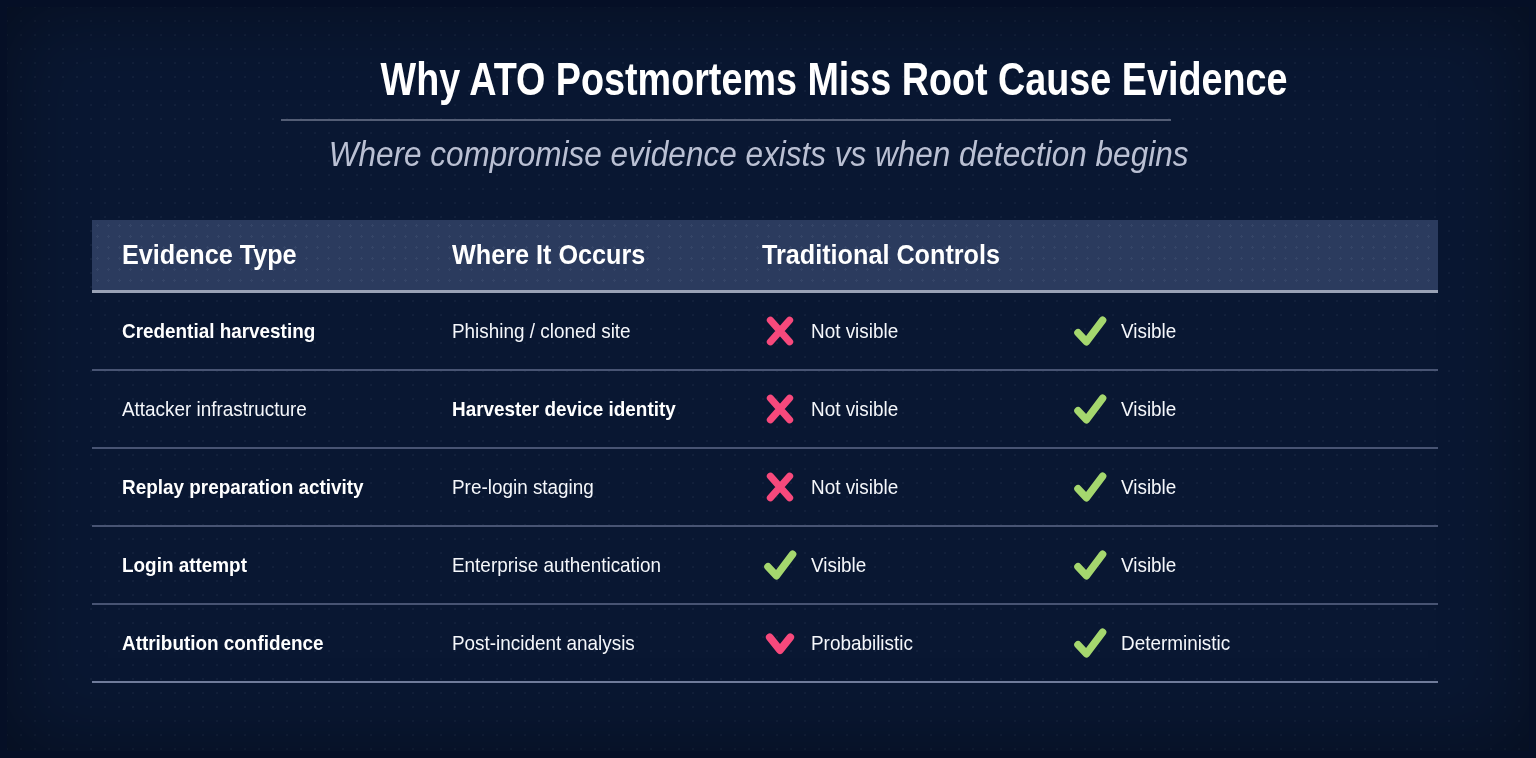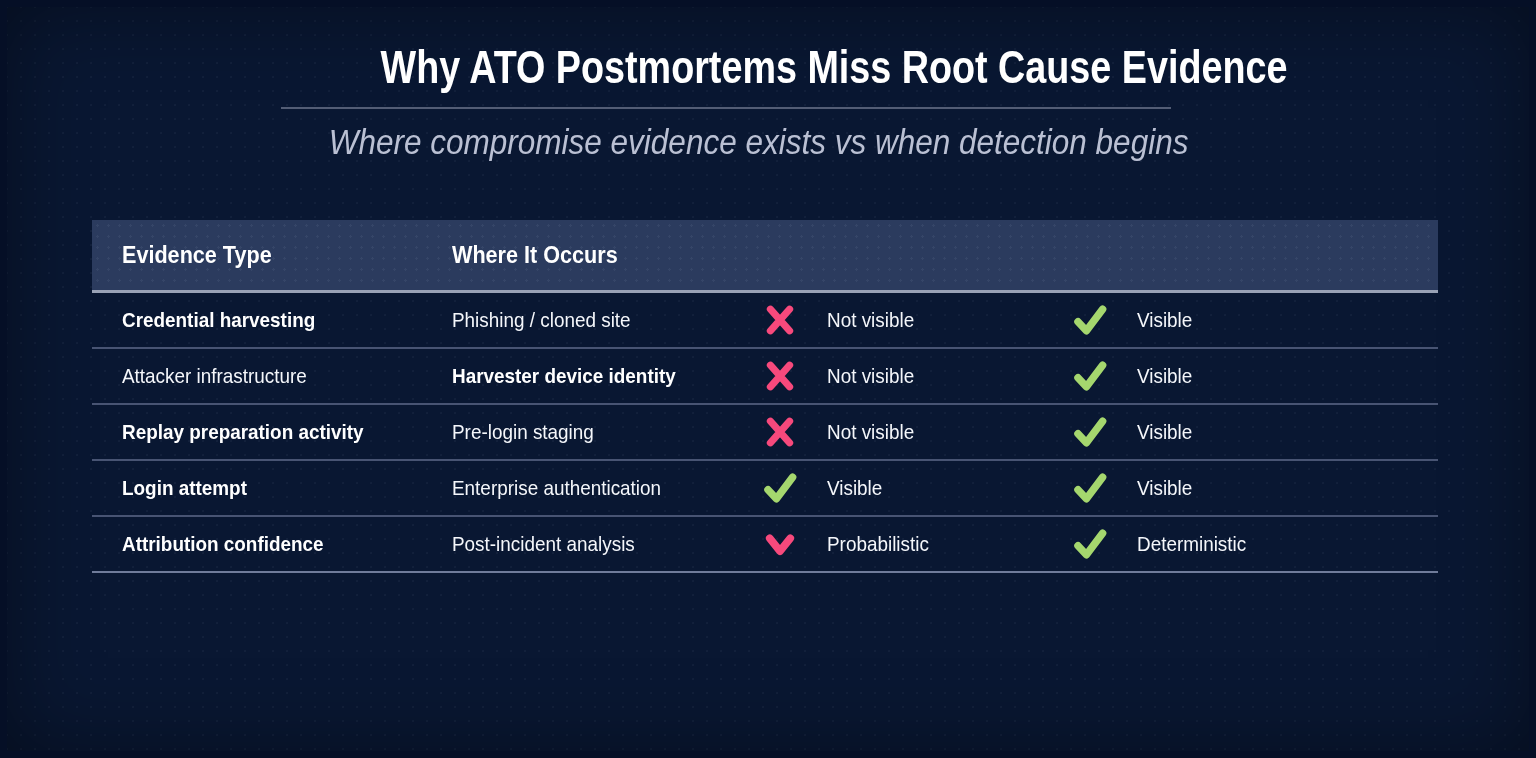--- a/index.html
+++ b/index.html
@@ -11,21 +11,21 @@
     overflow: hidden;
     position: relative;
   }
   
   .page {
     position: absolute; inset: 0;
     background:
       radial-gradient(rgba(170,190,230,0.05) 1px, transparent 1.2px);
     background-size: 14px 14px;
     box-shadow: inset 0 0 0 7px #050f26, inset 0 0 90px rgba(0,0,0,0.45);
-    padding-top: 40px;
+    padding-top: 52px;
   }
 
   
   .title-block {
     width: 890px;
     margin-left: 281px; 
     text-align: center;
   }
   .title {
     font-size: 46px;
@@ -62,46 +62,46 @@
     grid-template-columns: 330px 310px 310px 1fr;
     align-items: center;
     height: 73px;
     background: #2b3b5e;
     background-image: radial-gradient(rgba(190,205,235,0.07) 1px, transparent 1.2px);
     background-size: 11px 11px;
     border-bottom: 3px solid #99a2b6;
   }
   .th {
     padding-left: 30px;
-    font-size: 24px;
+    font-size: 28px;
     font-weight: 700;
     color: #ffffff;
     white-space: nowrap;
   }
   .trow {
     display: grid;
     grid-template-columns: 330px 310px 310px 1fr;
     align-items: center;
-    height: 56px;
+    height: 78px;
     border-bottom: 2px solid #46527022;
     border-bottom: 2px solid #485473;
   }
   .trow:last-child { border-bottom: 2px solid #6f7b9a; }
   .td {
     padding-left: 30px;
     font-size: 21px;
     color: #f5f7fb;
     white-space: nowrap;
   }
   .td.strong { font-weight: 700; color: #ffffff; }
   .cond { display: inline-block; transform: scaleX(0.9); transform-origin: 0 50%; }
   .status {
     display: flex;
     align-items: center;
-    gap: 29px;
+    gap: 13px;
   }
   .status .icon {
     width: 36px; height: 36px;
     display: inline-flex;
     align-items: center;
     justify-content: center;
     flex: 0 0 36px;
   }
   .status .icon svg { display: block; }
 </style>
@@ -118,20 +118,21 @@
     <div class="subtitle">
       <span class="cond-c">Where compromise evidence exists vs when detection begins</span>
     </div>
   </div>
 
   <div class="table">
 
     <div class="thead">
       <div class="th"><span class="cond">Evidence Type</span></div>
       <div class="th"><span class="cond">Where It Occurs</span></div>
+      <div class="th"><span class="cond">Traditional Controls</span></div>
     </div>
 
     <div class="trow">
       <div class="td strong"><span class="cond">Credential harvesting</span></div>
       <div class="td"><span class="cond">Phishing / cloned site</span></div>
       <div class="td status">
         <span class="icon">
             <svg viewBox="0 0 24 24" width="34" height="34">
               <path d="M5.2 4.4 L18.8 19.6 M18.8 4.4 L5.2 19.6" stroke="#f7497c" stroke-width="5" stroke-linecap="round" fill="none"></path>
             </svg>

